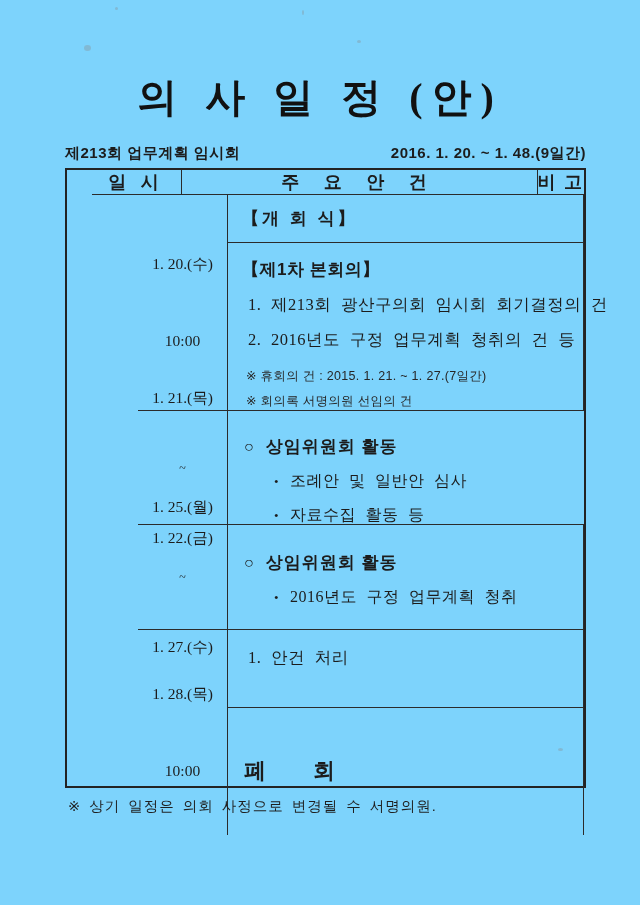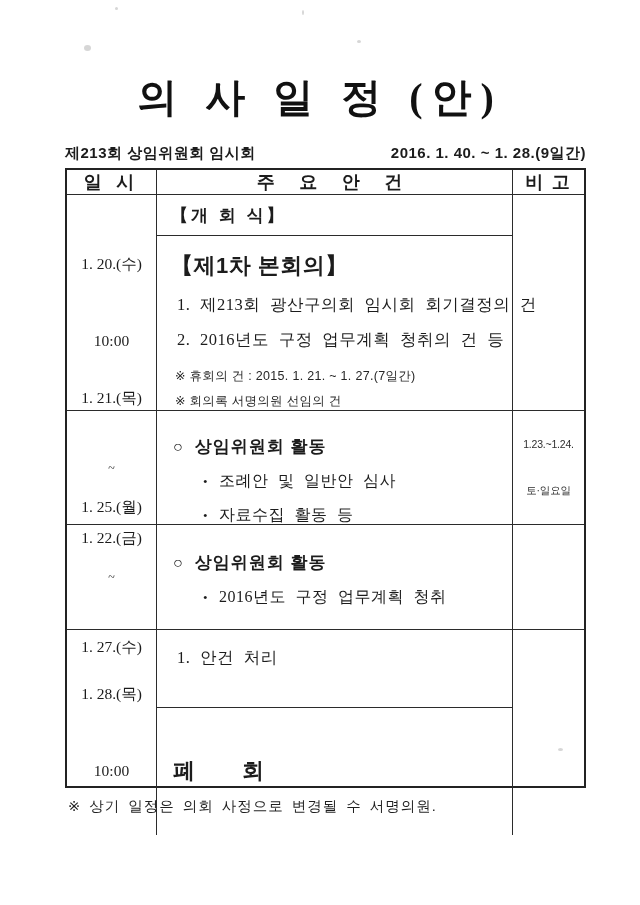--- a/index.html
+++ b/index.html
@@ -1,20 +1,20 @@
 <!DOCTYPE html>
 <html><head>
 <meta charset="utf-8">
 <style>
   * { box-sizing: border-box; margin: 0; padding: 0; }
   html,body { background:#e8e8e8; }
   .sheet {
     position: relative;
     width: 640px; height: 905px;
-    background: #ffffff;
+    background: #7dd3fc;
     font-family: "Liberation Serif", "DejaVu Serif", serif;
     color: #1c1c1c;
     overflow: hidden;
   }
   .speck { position:absolute; background:#8a8a8a; border-radius:50%; opacity:.35; }
 
   .doc-title {
     position: absolute; top: 70px; left: 0; width: 100%;
     text-align: center;
     font-family: "Liberation Serif", "DejaVu Serif", serif;
@@ -30,21 +30,21 @@
     display: flex; justify-content: space-between; align-items: baseline;
     font-family: "Liberation Sans", "DejaVu Sans", sans-serif;
     font-weight: bold; font-size: 15px; letter-spacing: 0.5px;
     white-space: pre;
   }
 
   .agenda-table {
     position: absolute; top: 168px; left: 65px;
     width: 521px; height: 620px;
     border: 2px solid #232323;
-    display: flex; flex-direction: column;
+    display: flex; flex-direction: column; align-items: flex-end;
   }
   .tr { display: flex; border-bottom: 1.5px solid #2b2b2b; }
   .tr:last-child { border-bottom: none; }
   .tr-header { height: 48px; }
   .tr-1 { height: 216px; }
   .tr-2 { height: 114px; }
   .tr-3 { height: 105px; }
   .tr-4 { flex: 1; }
 
   .td { border-right: 1.5px solid #2b2b2b; }
@@ -69,21 +69,21 @@
      font-weight:bold; font-size:17px; letter-spacing:3px; white-space:pre; }
   .sec-b { flex:1; padding: 15px 8px 0 14px; }
   .sec-b4 { height: 78px; border-bottom: 1.5px solid #2b2b2b; padding: 13px 8px 0 14px; }
   .sec-close { flex:1; display:flex; align-items:center; padding-left: 16px; }
   .closing {
      font-family:"Liberation Sans","DejaVu Sans",sans-serif;
      font-weight:bold; font-size:22px; white-space:pre; letter-spacing:1px; }
 
   .meeting-title {
      font-family:"Liberation Sans","DejaVu Sans",sans-serif;
-     font-weight:bold; font-size:22px; letter-spacing:0.5px; white-space:pre; }
+     font-weight:bold; font-size:17px; letter-spacing:0.5px; white-space:pre; }
   .item { font-size:16.5px; letter-spacing:0.5px; word-spacing:5px;
           margin: 13px 0 0 6px; white-space:pre; }
   .note { font-family:"Liberation Sans","DejaVu Sans",sans-serif;
           font-size:12.5px; letter-spacing:0.3px; color:#262626;
           margin: 8px 0 0 4px; white-space:pre; }
   .note-first { margin-top: 17px; }
 
   .pad-r2 { padding: 24px 8px 0 16px; }
   .pad-r3 { padding: 26px 8px 0 16px; }
   .activity { display:flex; align-items:center;
@@ -113,22 +113,22 @@
 
   <div class="speck" style="left:84px;top:45px;width:7px;height:6px;"></div>
   <div class="speck" style="left:115px;top:7px;width:3px;height:3px;"></div>
   <div class="speck" style="left:302px;top:10px;width:2px;height:5px;"></div>
   <div class="speck" style="left:357px;top:40px;width:4px;height:3px;"></div>
   <div class="speck" style="left:558px;top:748px;width:5px;height:3px;"></div>
 
   <div class="doc-title">의 사 일 정 (안)</div>
 
   <div class="subtitle">
-    <span>제213회 상임위원회 임시회</span>
-    <span>2016. 1. 40. ~ 1. 28.(9일간)</span>
+    <span>제213회 업무계획 임시회</span>
+    <span>2016. 1. 20. ~ 1. 48.(9일간)</span>
   </div>
 
   <div class="agenda-table">
 
     <div class="tr tr-header">
       <div class="td td-date th th-date">일 시</div>
       <div class="td td-agenda th th-agenda" style="flex-direction:row;">주 요 안 건</div>
       <div class="td td-remark th th-remark">비 고</div>
     </div>
 
@@ -169,26 +169,20 @@
         </div>
         <div class="bullet-line">
           <span class="bullet-glyph">•</span>
           <span>조례안 및 일반안 심사</span>
         </div>
         <div class="bullet-line">
           <span class="bullet-glyph">•</span>
           <span>자료수집 활동 등</span>
         </div>
       </div>
-      <div class="td td-remark">
-        <div class="remark-small">
-          <div>1.23.~1.24.</div>
-          <div>토·일요일</div>
-        </div>
-      </div>
     </div>
 
     <div class="tr tr-3">
       <div class="td td-date">
         <div class="date-block">
           <div>1. 25.(월)</div>
           <div class="date-tilde">~</div>
           <div>1. 27.(수)</div>
         </div>
       </div>

